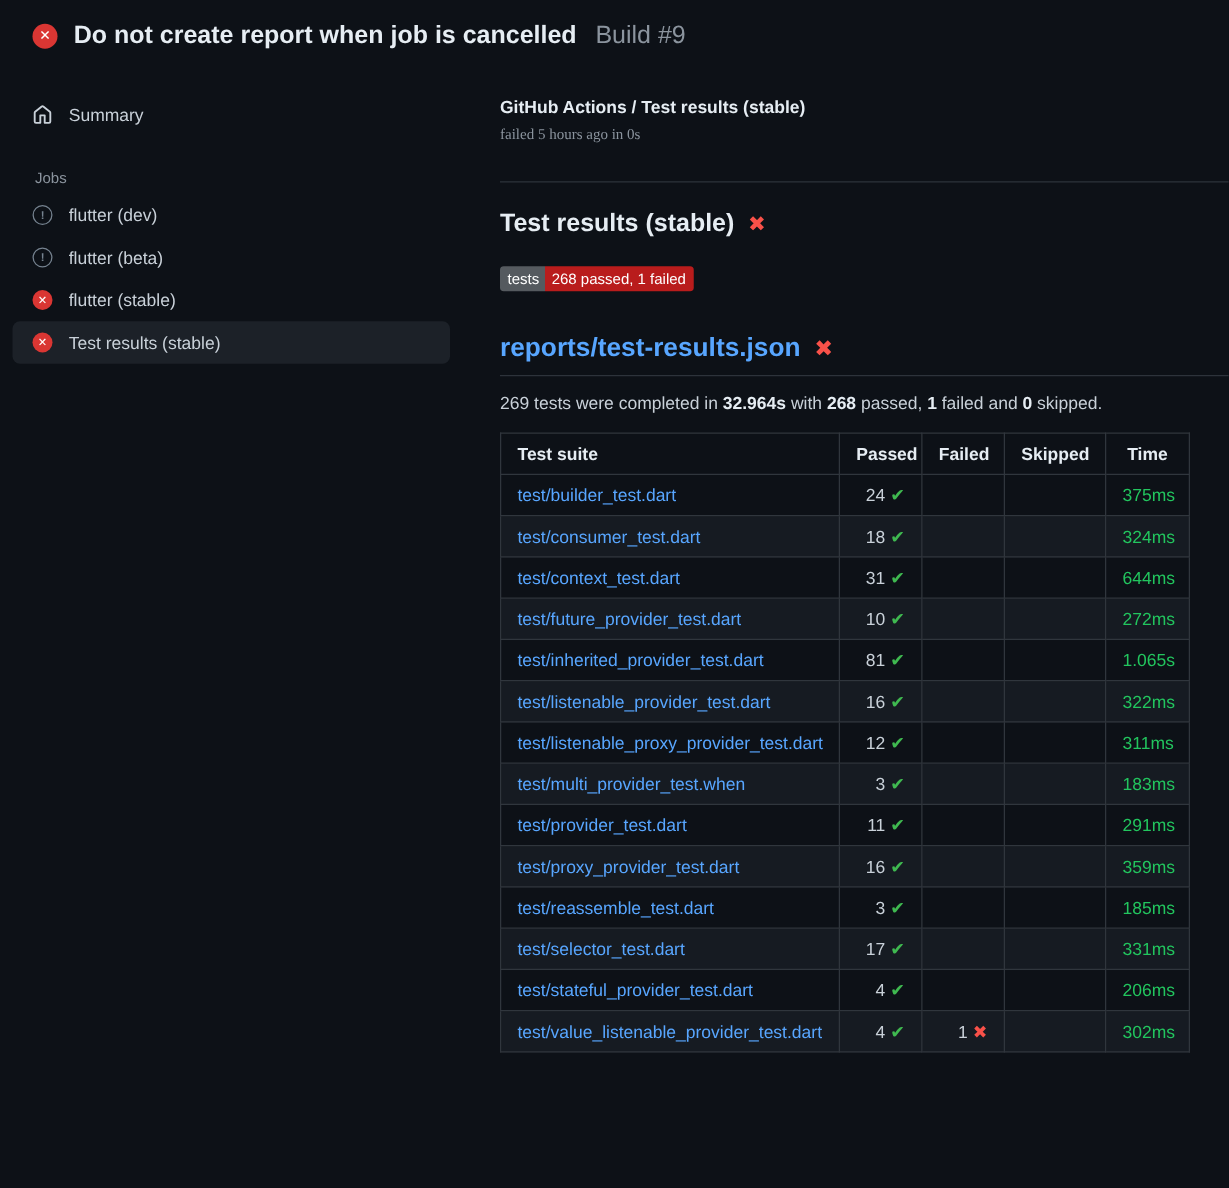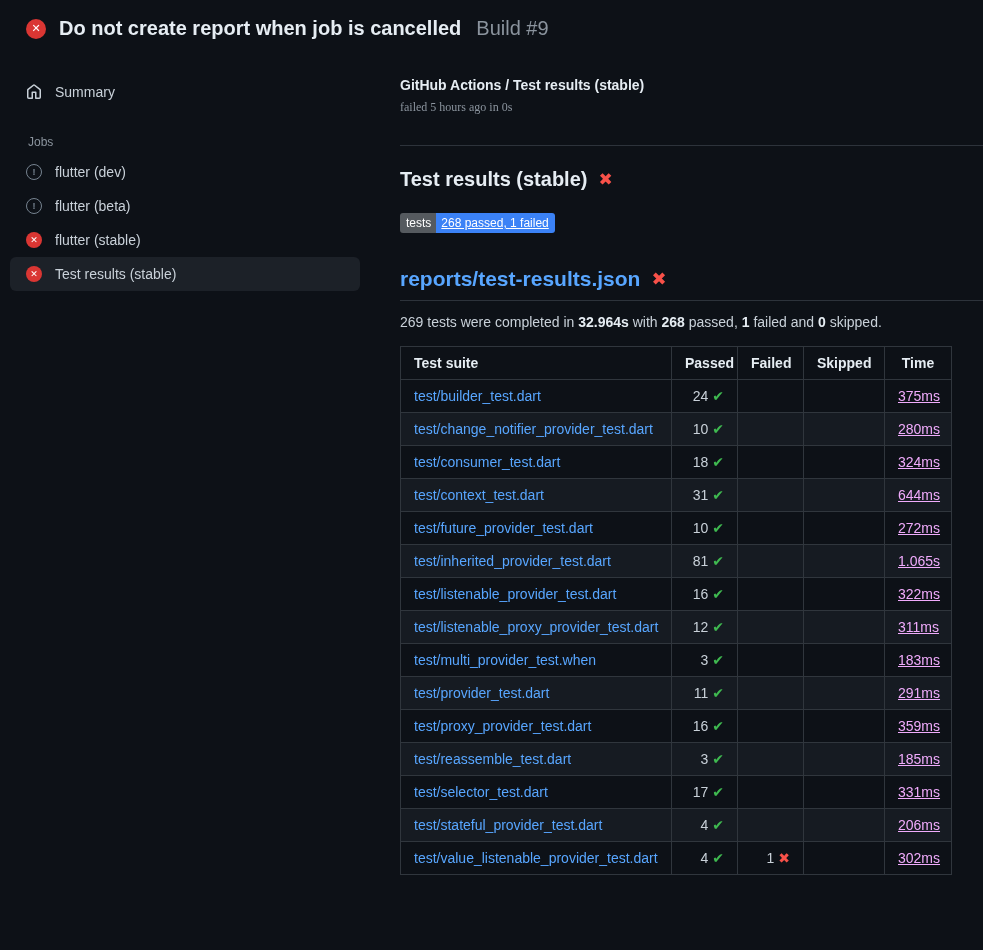--- a/index.html
+++ b/index.html
@@ -55,41 +55,41 @@
   .section-title {
     margin-top: 22px;
     font-size: 20px; font-weight: 700; color: #e6edf3;
     display: flex; align-items: center; gap: 11px;
   }
   .x-mark { color: #f85149; font-weight: 700; font-size: 17px; line-height: 1; }
   .check-mark { color: #3fb950; font-weight: 700; }
 
   .badge { display: inline-flex; margin-top: 22px; font-size: 12px; line-height: 1; }
   .badge-label { background: #555a5f; color: #fff; padding: 4px 5px 4px 6px; border-radius: 3px 0 0 3px; }
-  .badge-value { background: #3b82f6; color: #fff; padding: 4px 6px 4px 5px; border-radius: 0 3px 3px 0; text-decoration: underline; }
+  .badge-value { background: #b91c1c; color: #fff; padding: 4px 6px 4px 5px; border-radius: 0 3px 3px 0; }
 
   .report-heading {
     margin-top: 34px; padding-bottom: 9px;
     border-bottom: 1px solid #2d333b;
     display: flex; align-items: center; gap: 11px;
   }
   .report-link { font-size: 21px; font-weight: 700; color: #58a6ff; text-decoration: none; }
   .report-heading .x-mark { font-size: 18px; }
 
   .summary-line { margin-top: 13px; color: #c9d1d9; }
   .summary-line strong { color: #e6edf3; }
 
   
   table { border-collapse: collapse; table-layout: fixed; width: 551px; margin-top: 16px; }
   th, td { border: 1px solid #30363d; padding: 7px 13px; font-size: 14px; line-height: 18px; }
   th { font-weight: 700; color: #e6edf3; text-align: left; }
   th.c-num { text-align: center; }
   tbody tr:nth-child(even) { background: #161b22; }
   td.cell-num { text-align: right; white-space: nowrap; }
-  td.cell-time { text-align: left; color: #f0abfc; text-decoration: underline; }
+  td.cell-time { text-align: left; color: #22c55e; }
   td a { color: #58a6ff; text-decoration: none; }
   td .check-mark, td .x-mark { font-size: 14px; margin-left: 4px; }
 </style>
 </head>
 <body>
 
 <header class="app-header">
   <span class="status-circle">✕</span>
   <span class="run-title">Do not create report when job is cancelled</span>
   <span class="build-no">Build #9</span>
@@ -167,27 +167,20 @@
       </thead>
       <tbody>
           <tr>
     <td><a href="#">test/builder_test.dart</a></td>
     <td class="cell-num"><span>24</span><span class="check-mark">✔</span></td>
     <td class="cell-num"><span></span></td>
     <td class="cell-num"><span></span></td>
     <td class="cell-time">375ms</td>
   </tr>
           <tr>
-    <td><a href="#">test/change_notifier_provider_test.dart</a></td>
-    <td class="cell-num"><span>10</span><span class="check-mark">✔</span></td>
-    <td class="cell-num"><span></span></td>
-    <td class="cell-num"><span></span></td>
-    <td class="cell-time">280ms</td>
-  </tr>
-          <tr>
     <td><a href="#">test/consumer_test.dart</a></td>
     <td class="cell-num"><span>18</span><span class="check-mark">✔</span></td>
     <td class="cell-num"><span></span></td>
     <td class="cell-num"><span></span></td>
     <td class="cell-time">324ms</td>
   </tr>
           <tr>
     <td><a href="#">test/context_test.dart</a></td>
     <td class="cell-num"><span>31</span><span class="check-mark">✔</span></td>
     <td class="cell-num"><span></span></td>

